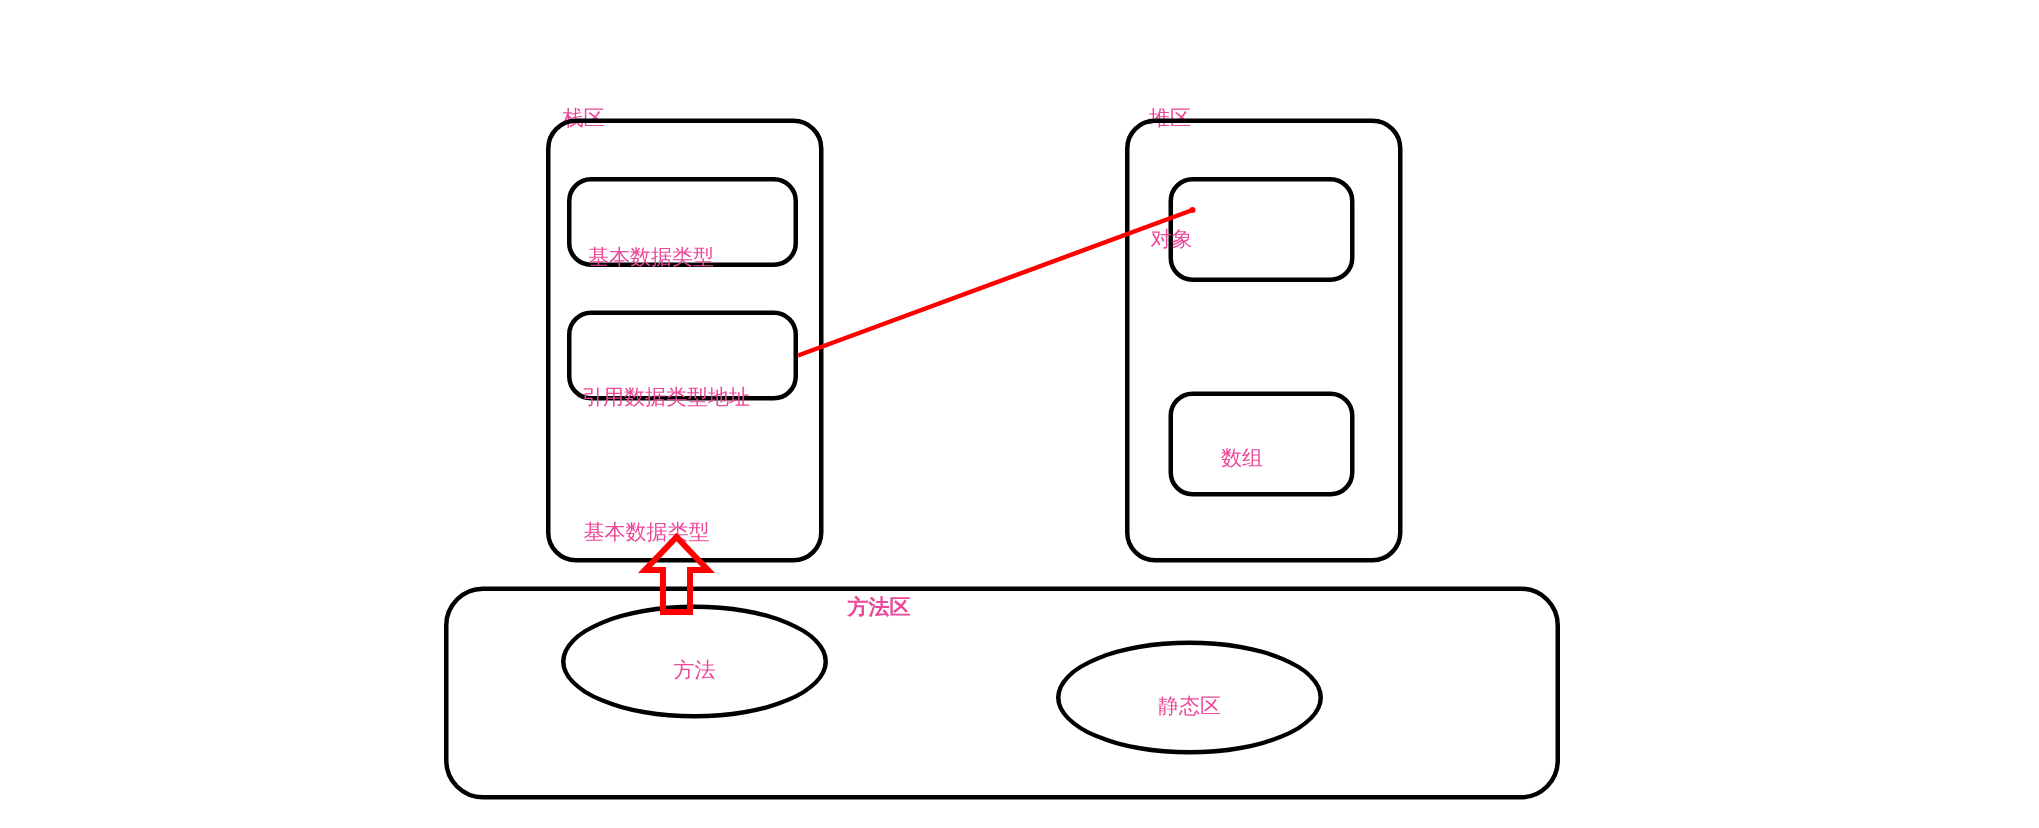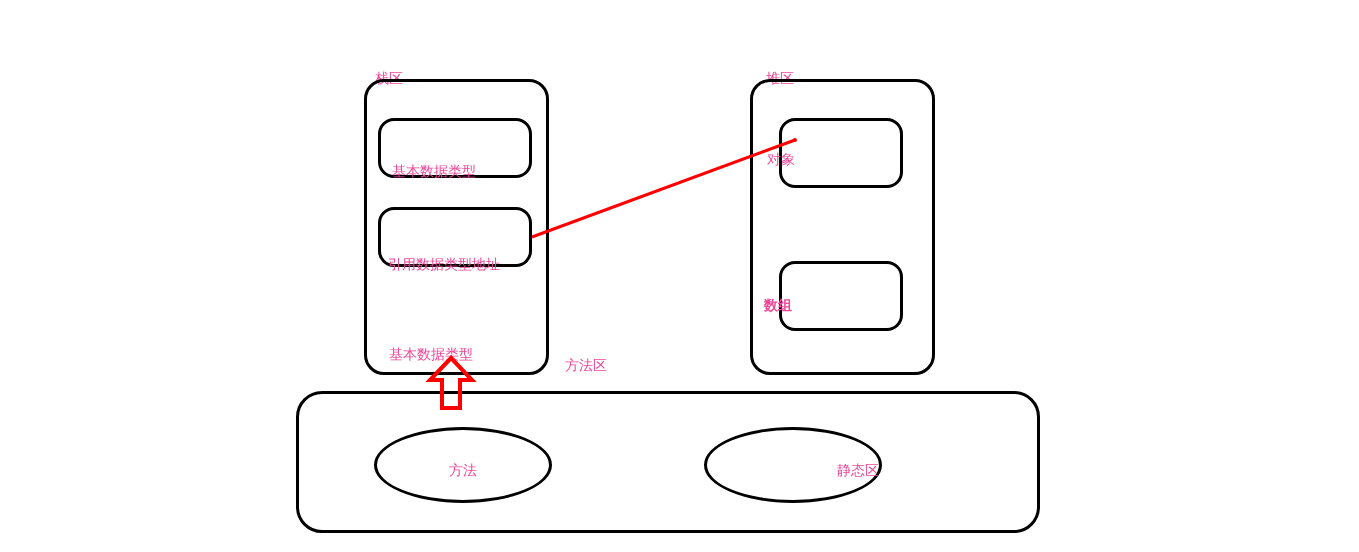--- a/index.html
+++ b/index.html
@@ -70,31 +70,31 @@
 
   <div class="inner-box" style="left:378px; top:207px; width:154px; height:60px;"></div>
   <div class="label" style="left:388px; top:245px;">引用数据类型地址</div>
 
   <div class="label" style="left:389px; top:335px;">基本数据类型</div>
 
   <div class="inner-box" style="left:779px; top:118px; width:124px; height:70px;"></div>
   <div class="label" style="left:767px; top:140px;">对象</div>
 
   <div class="inner-box" style="left:779px; top:261px; width:124px; height:70px;"></div>
-  <div class="label" style="left:764px; top:286px;font-weight:bold;">数组</div>
+  <div class="label" style="left:814px; top:286px;">数组</div>
 
-  <div class="label" style="left:565px; top:346px;">方法区</div>
+  <div class="label" style="left:565px; top:385px;font-weight:bold;">方法区</div>
 
   <div class="box" style="left:296px; top:391px; width:744px; height:142px; border-radius:26px;"></div>
 
-  <div class="ellipse" style="left:374px; top:427px; width:178px; height:76px;">
+  <div class="ellipse" style="left:374px; top:403px; width:178px; height:76px;">
     <span class="label" style="position:static;">方法</span>
   </div>
 
-  <div class="ellipse" style="left:704px; top:427px; width:178px; height:76px;justify-content:flex-end;">
+  <div class="ellipse" style="left:704px; top:427px; width:178px; height:76px;">
     <span class="label" style="position:static;">静态区</span>
   </div>
 
   <svg class="overlay" viewBox="0 0 1359 552">
 
     <line x1="532" y1="237" x2="795" y2="140" stroke="#ff0000" stroke-width="3"></line>
 
     <circle cx="795" cy="140" r="2" fill="#ff0000"></circle>
 
     <g stroke="#ff0000" stroke-width="4" fill="none" stroke-linejoin="miter">

